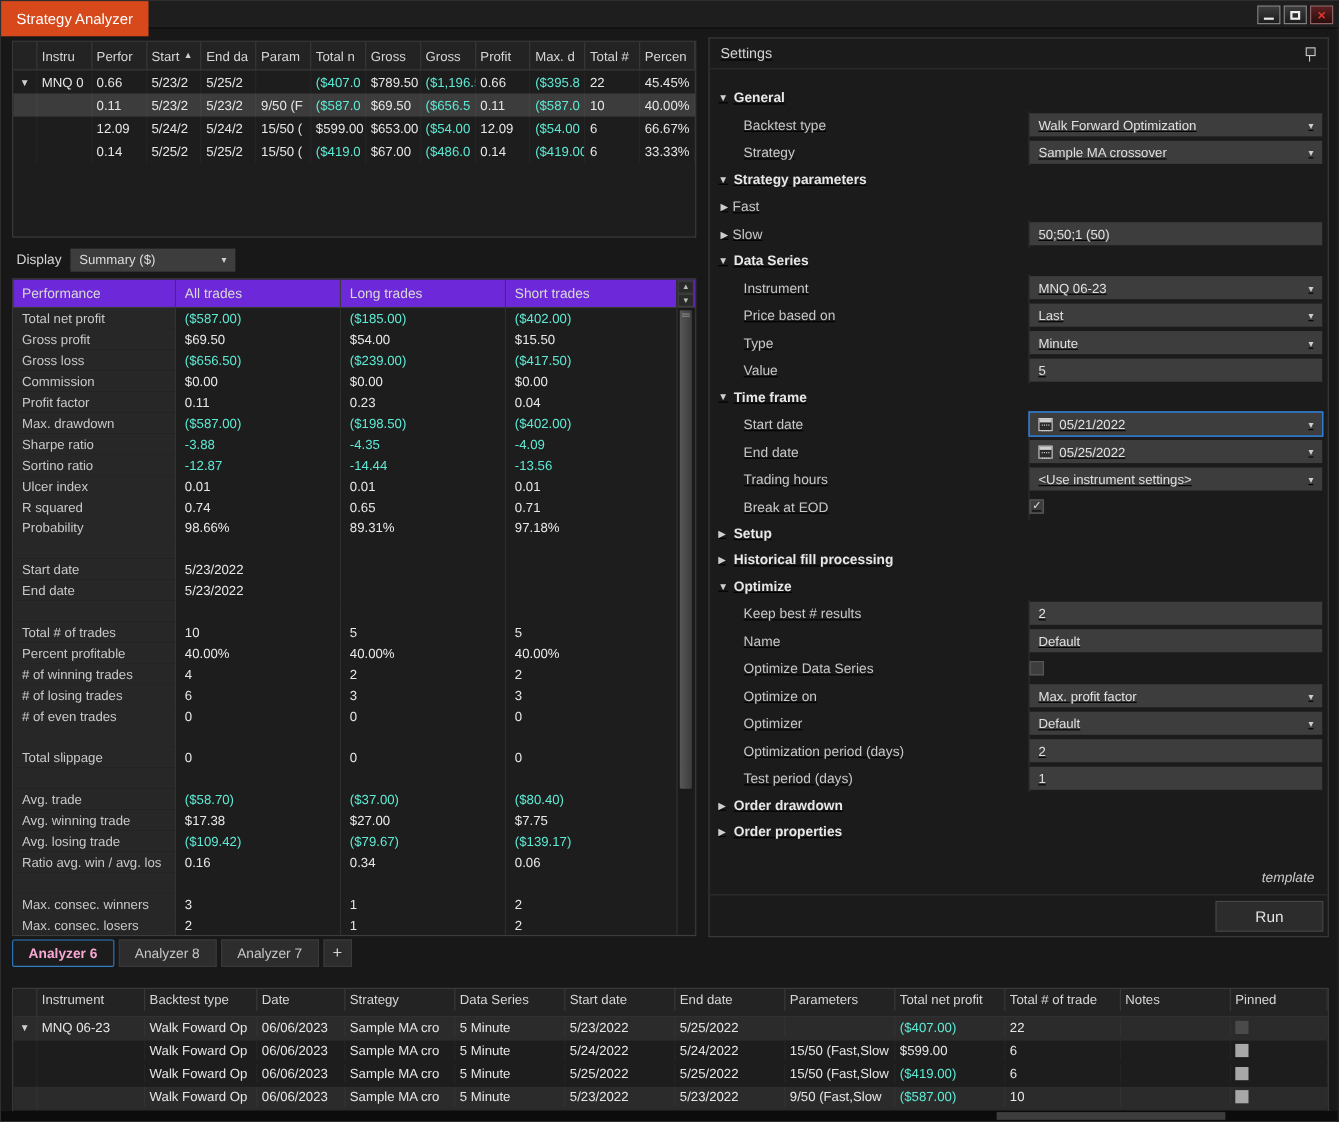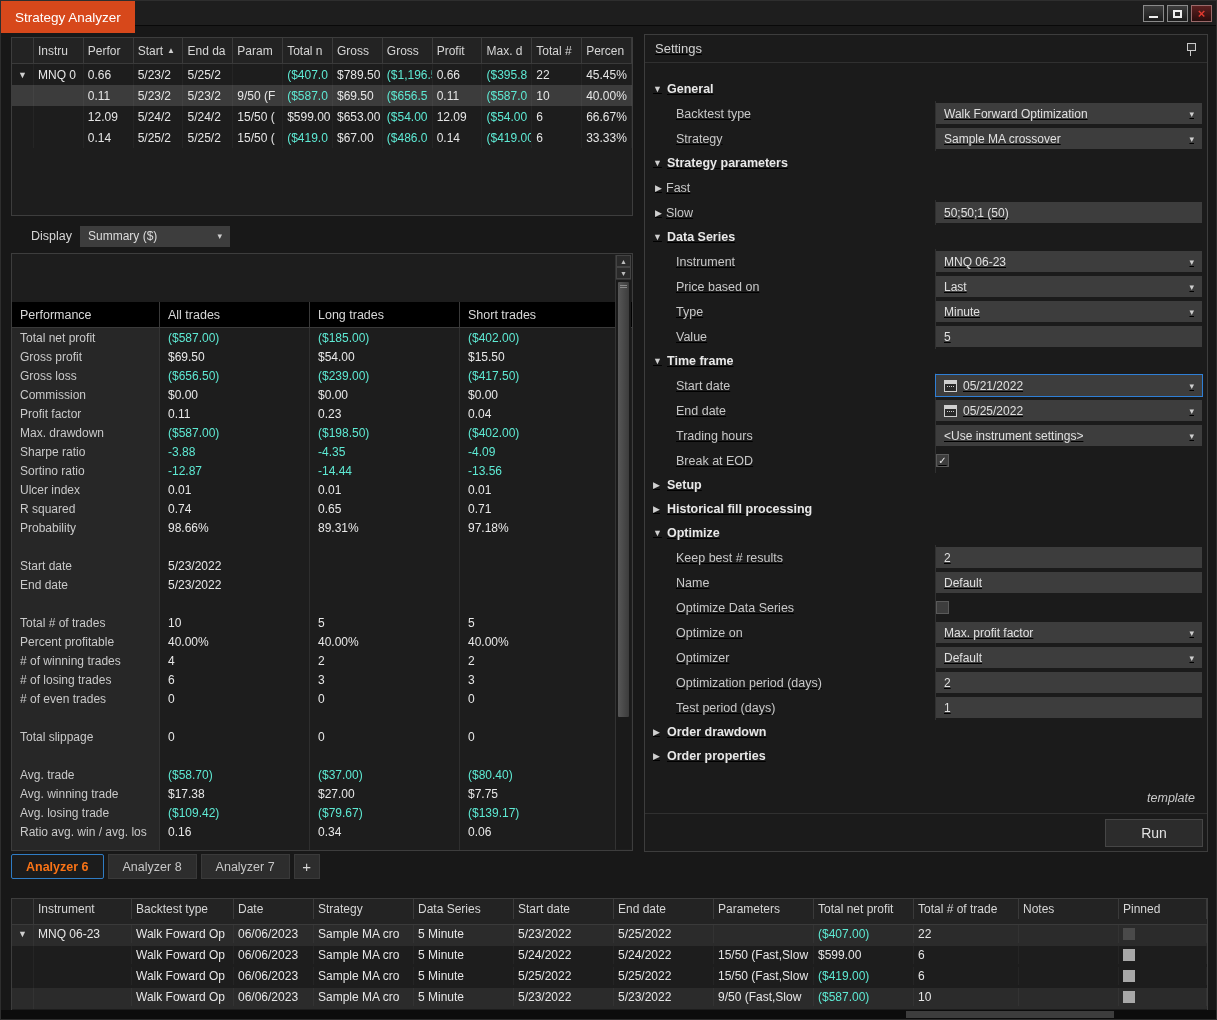--- a/index.html
+++ b/index.html
@@ -21,41 +21,41 @@
   
   .tt-row { display:grid; grid-template-columns:22px repeat(12,1fr); height:21px; }
   .tt-head { height:26px; background:#232323; border-bottom:1px solid #3a3a3a; }
   .tt-hc { display:flex; align-items:center; padding:0 4px; color:#d6d6d6; font-size:12px; border-right:1px solid #3a3a3a; white-space:nowrap; overflow:hidden; }
   .tt-c { display:flex; align-items:center; padding:0 4px; color:#e6e6e6; font-size:12px; white-space:nowrap; overflow:hidden; border-right:1px solid rgba(255,255,255,0.04); }
   .tt-sel { background:#3c3c3c; }
   .sortarrow { font-size:8px; color:#cfcfcf; margin-left:4px; }
   .exp { color:#cfcfcf; font-size:9px; display:flex; align-items:center; justify-content:center; }
 
   
-  .display-row { position:absolute; left:30px; top:224px; height:22px; display:flex; align-items:center; gap:8px; color:#d6d6d6; font-size:12.5px; }
+  .display-row { position:absolute; left:14px; top:224px; height:22px; display:flex; align-items:center; gap:8px; color:#d6d6d6; font-size:12.5px; }
   .mini-select { width:150px; height:21px; background:#3d3d3d; color:#dcdcdc; font-size:12px; display:flex; align-items:center; padding:0 8px; }
   .mini-select .chev { margin-left:auto; }
 
   
   .pf-row { display:grid; grid-template-columns:148px 150px 150px 1fr 16px; height:19px; }
-  .pf-head { height:26px; background:#000000; border-bottom:1px solid #3a3a3a;margin-top:48px; }
+  .pf-head { height:26px; background:#6d28d9; border-bottom:1px solid #3a3a3a; }
   .pf-hc { display:flex; align-items:center; padding:0 8px; color:#d8d8d8; font-size:12.5px; border-right:1px solid #3a3a3a; }
   .pf-label { background:#272727; color:#c9c9c9; font-size:12px; display:flex; align-items:center; padding:0 8px; white-space:nowrap; overflow:hidden; border-right:1px solid #333; }
   .pf-val { color:#e8e8e8; font-size:12px; display:flex; align-items:center; padding:0 8px; white-space:nowrap; overflow:hidden; border-right:1px solid #2e2e2e; }
   .neg { color:#5eead4; }
   .sbcol { position:absolute; right:1px; top:1px; width:16px; bottom:1px; background:#1a1a1a; border-left:1px solid #333; }
   .sb-arrows { height:25px; display:flex; flex-direction:column; border-bottom:1px solid #333; }
   .sb-ab { flex:1; display:flex; align-items:center; justify-content:center; color:#bdbdbd; font-size:7px; background:#2a2a2a; border:1px solid #444; }
   .sb-thumb { position:absolute; top:27px; left:2px; width:11px; height:435px; background:linear-gradient(90deg,#575757,#3c3c3c); border-radius:1px; }
   .sb-grip { margin:3px auto 0; width:7px; border-top:1px solid #888; border-bottom:1px solid #888; height:3px; }
 
   
   .tabs { position:absolute; left:10px; top:853px; display:flex; gap:4px; height:25px; }
   .tab { padding:0 14px; display:flex; align-items:center; background:#2d2d2d; border:1px solid #3a3a3a; color:#c6c6c6; font-size:12.5px; }
-  .tab.active { background:#1c1c1c; border:1px solid #2f7cc4; border-radius:2px; color:#f97316; font-weight:bold; }
+  .tab.active { background:#1c1c1c; border:1px solid #2f7cc4; border-radius:2px; color:#f9a8d4; font-weight:bold; }
   .tab-add { width:26px; display:flex; align-items:center; justify-content:center; background:#2d2d2d; border:1px solid #3a3a3a; color:#d6d6d6; font-size:15px; }
 
   
   .bt-row { display:grid; grid-template-columns:22px 98px 102px 80px 100px 100px 100px 100px 100px 100px 105px 100px 1fr; height:21px; }
   .bt-head { height:26px; background:#232323; border-bottom:1px solid #3a3a3a; }
   .bt-alt { background:#2b2b2b; }
   .pinbox { width:12px; height:12px; background:#a8a8a8; }
   .pinbox.dim { background:#4a4a4a; }
 
   

